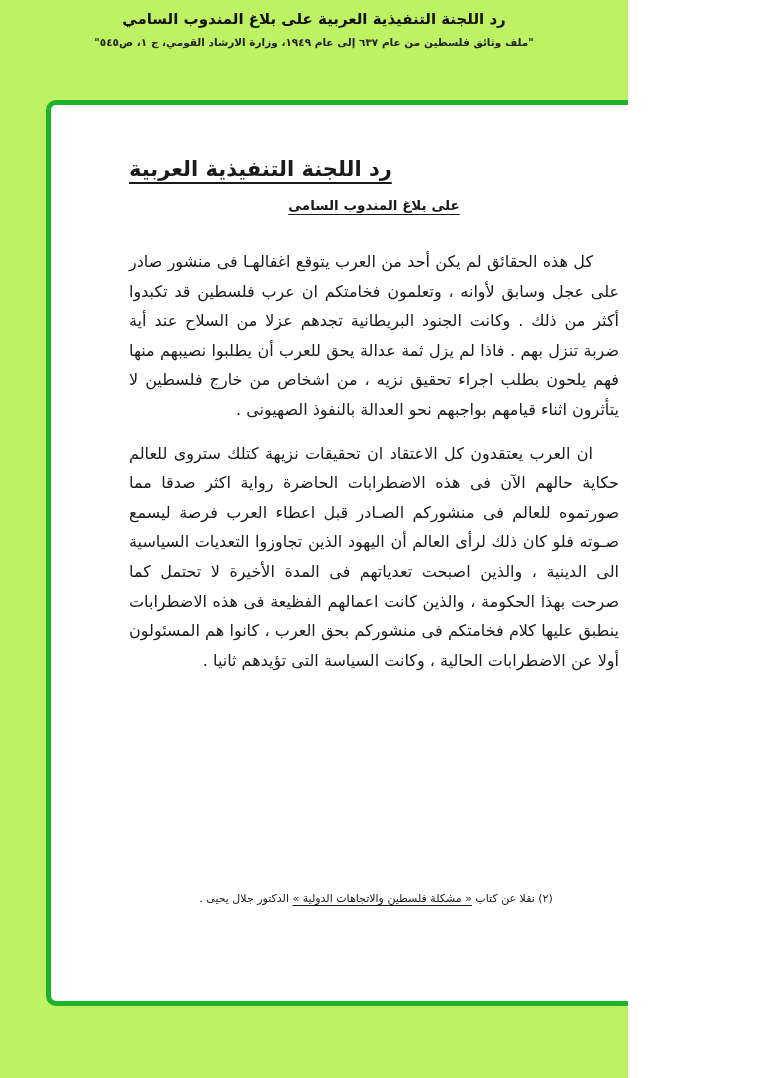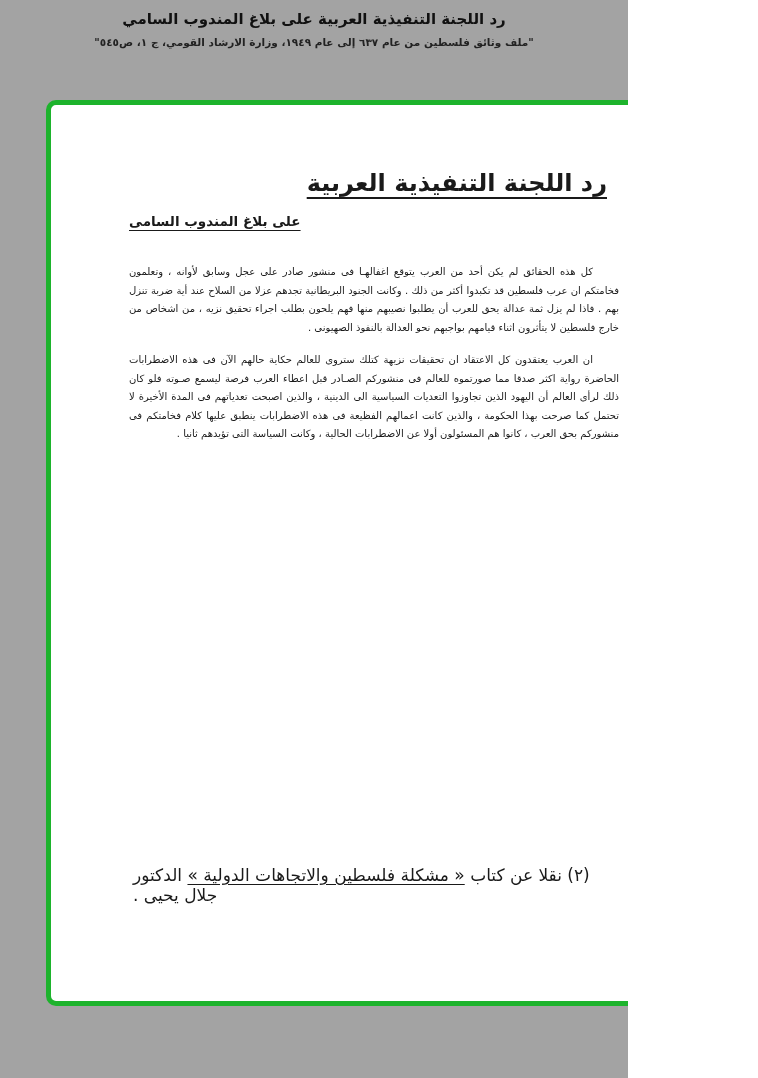--- a/index.html
+++ b/index.html
@@ -5,21 +5,21 @@
   html, body {
     margin: 0;
     padding: 0;
     background: #ffffff;
     font-family: "DejaVu Sans", "Liberation Sans", sans-serif;
   }
   .page {
     position: relative;
     width: 628px;
     height: 1078px;
-    background: #a3a3a3;
+    background: #bef264;
     overflow: hidden;
     direction: rtl;
   }
   .page-header {
     position: absolute;
     top: 10px;
     left: 0;
     right: 0;
     text-align: center;
     color: #111;
@@ -48,54 +48,54 @@
   }
   .doc-content {
     position: relative;
     height: 100%;
     padding: 52px 78px 0 78px;
     box-sizing: border-box;
     direction: rtl;
     color: #1a1a1a;
   }
   .doc-title {
-    text-align: right;
-    font-size: 24px;
+    text-align: left;
+    font-size: 21px;
     font-weight: bold;
     text-decoration: underline;
     text-underline-offset: 6px;
-    margin: 12px;
+    margin: 0;
   }
   .doc-subtitle {
-    text-align: left;
+    text-align: center;
     font-size: 13.5px;
     font-weight: bold;
     text-decoration: underline;
     text-underline-offset: 4px;
     margin-top: 16px;
   }
   .doc-body {
     margin-top: 34px;
-    font-size: 10px;
+    font-size: 16px;
     line-height: 1.85;
     text-align: justify;
     text-justify: inter-word;
   }
   .doc-body p.para {
     margin: 0 0 14px 0;
     text-indent: 26px;
   }
   .footnote {
     position: absolute;
     right: 78px;
     left: 82px;
     bottom: 96px;
-    font-size: 17px;
+    font-size: 11px;
     color: #1a1a1a;
-    text-align: left;
+    text-align: center;
     direction: rtl;
   }
   .footnote .book-title {
     text-decoration: underline;
     text-underline-offset: 3px;
   }
 </style>
 </head>
 <body>
 

